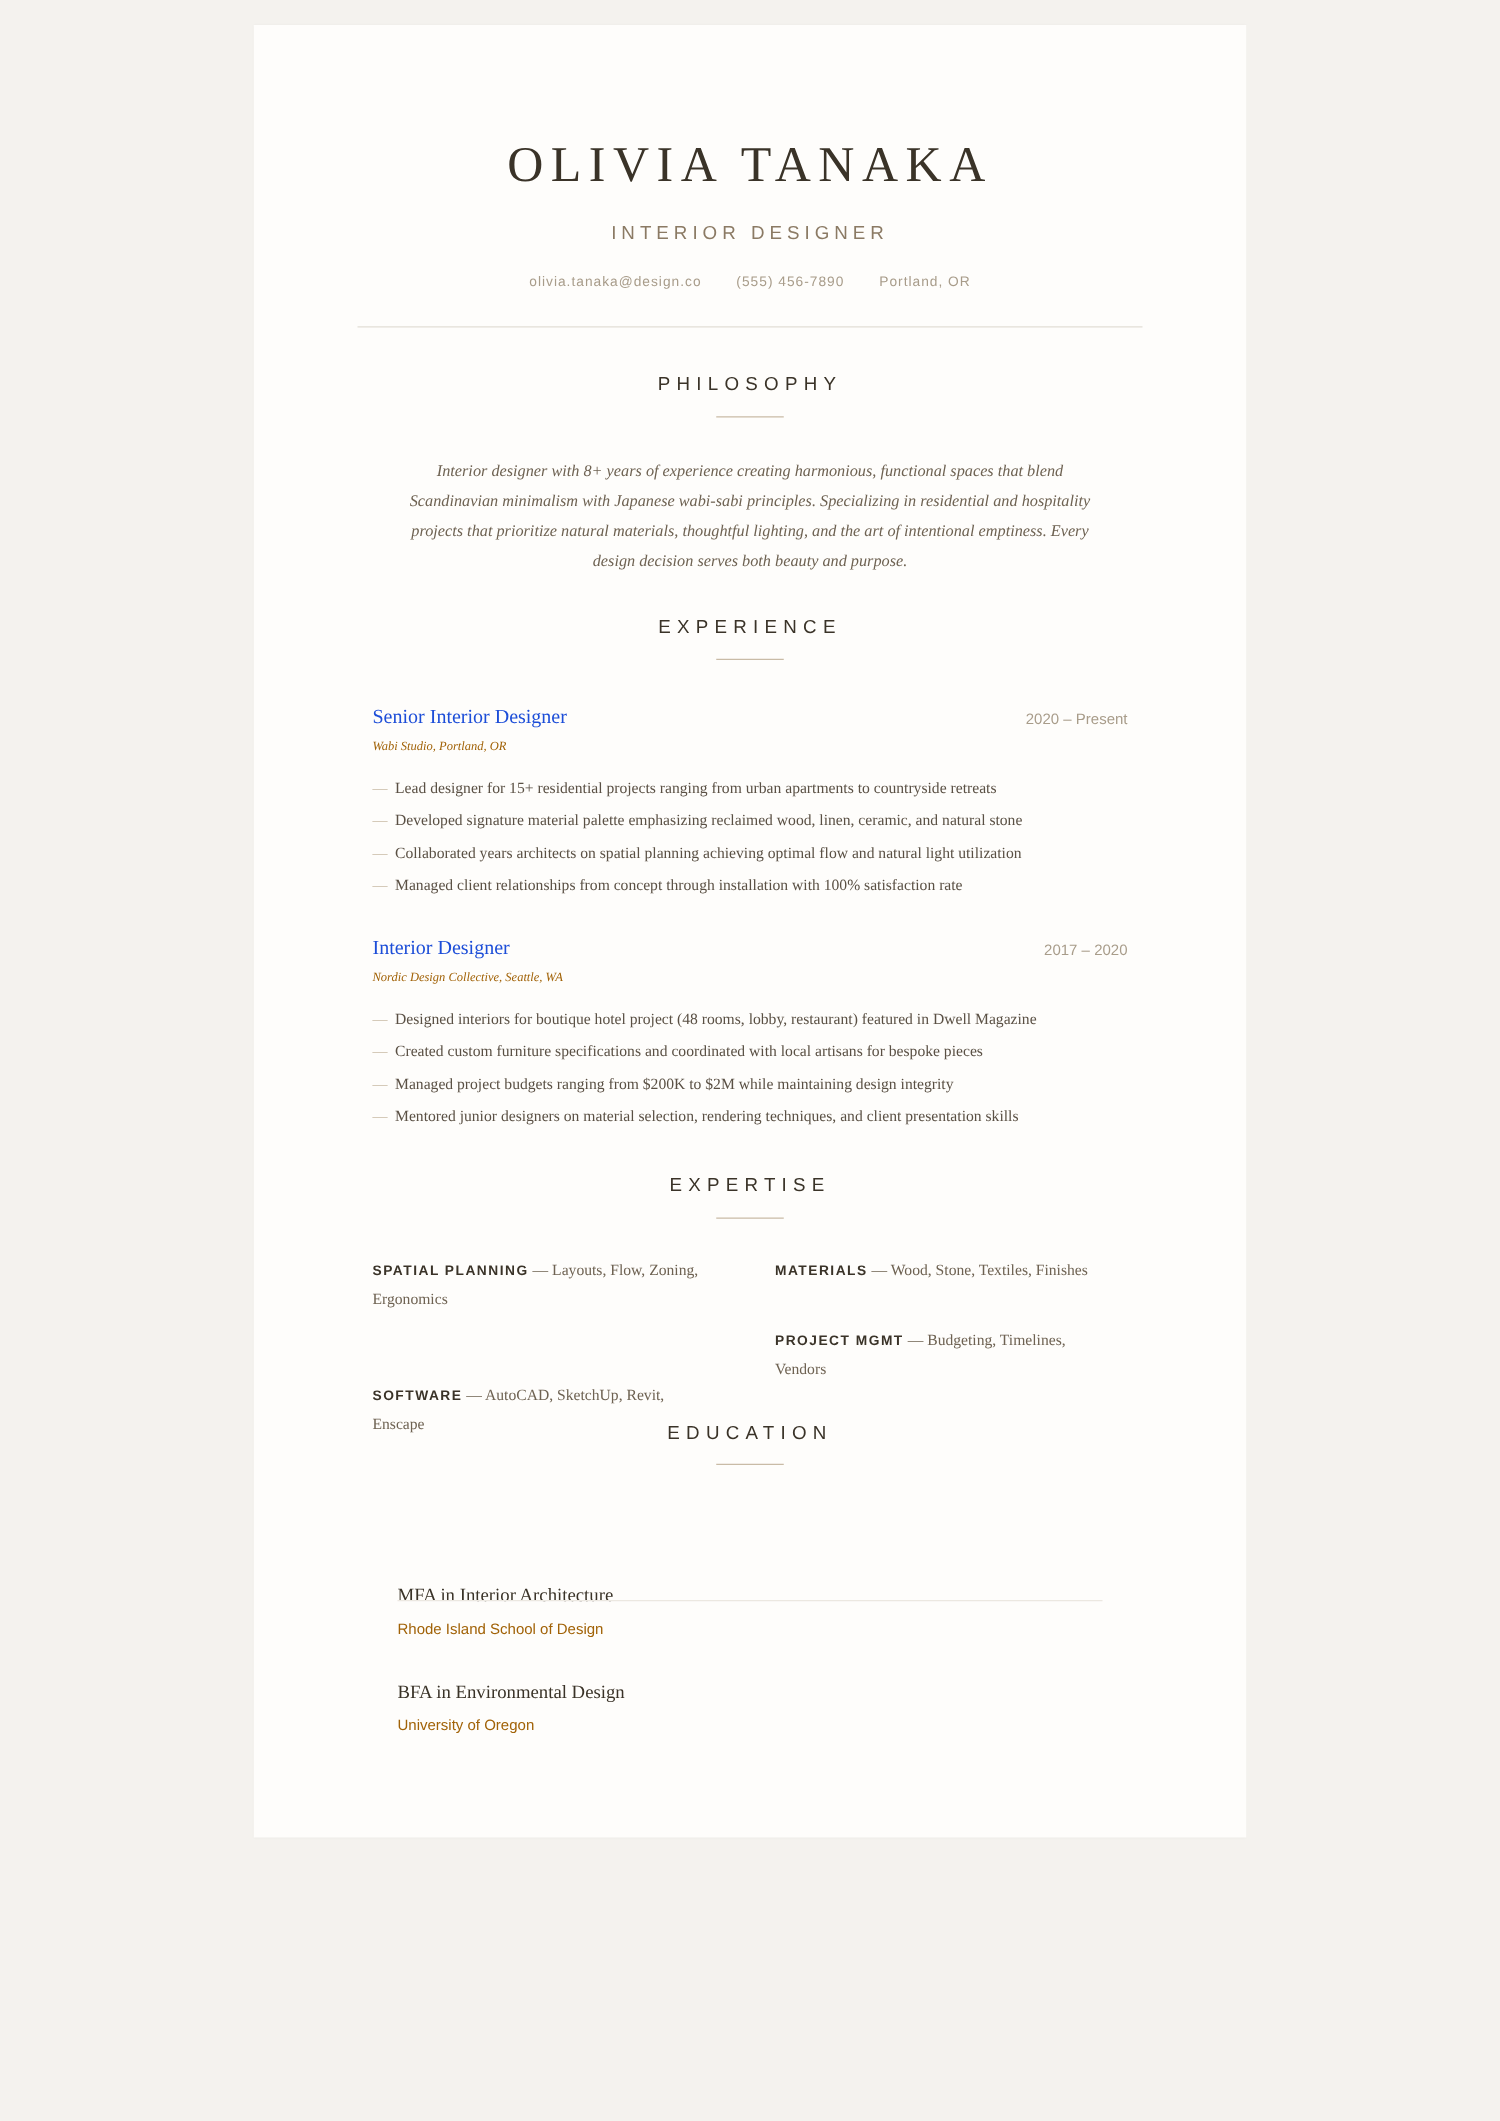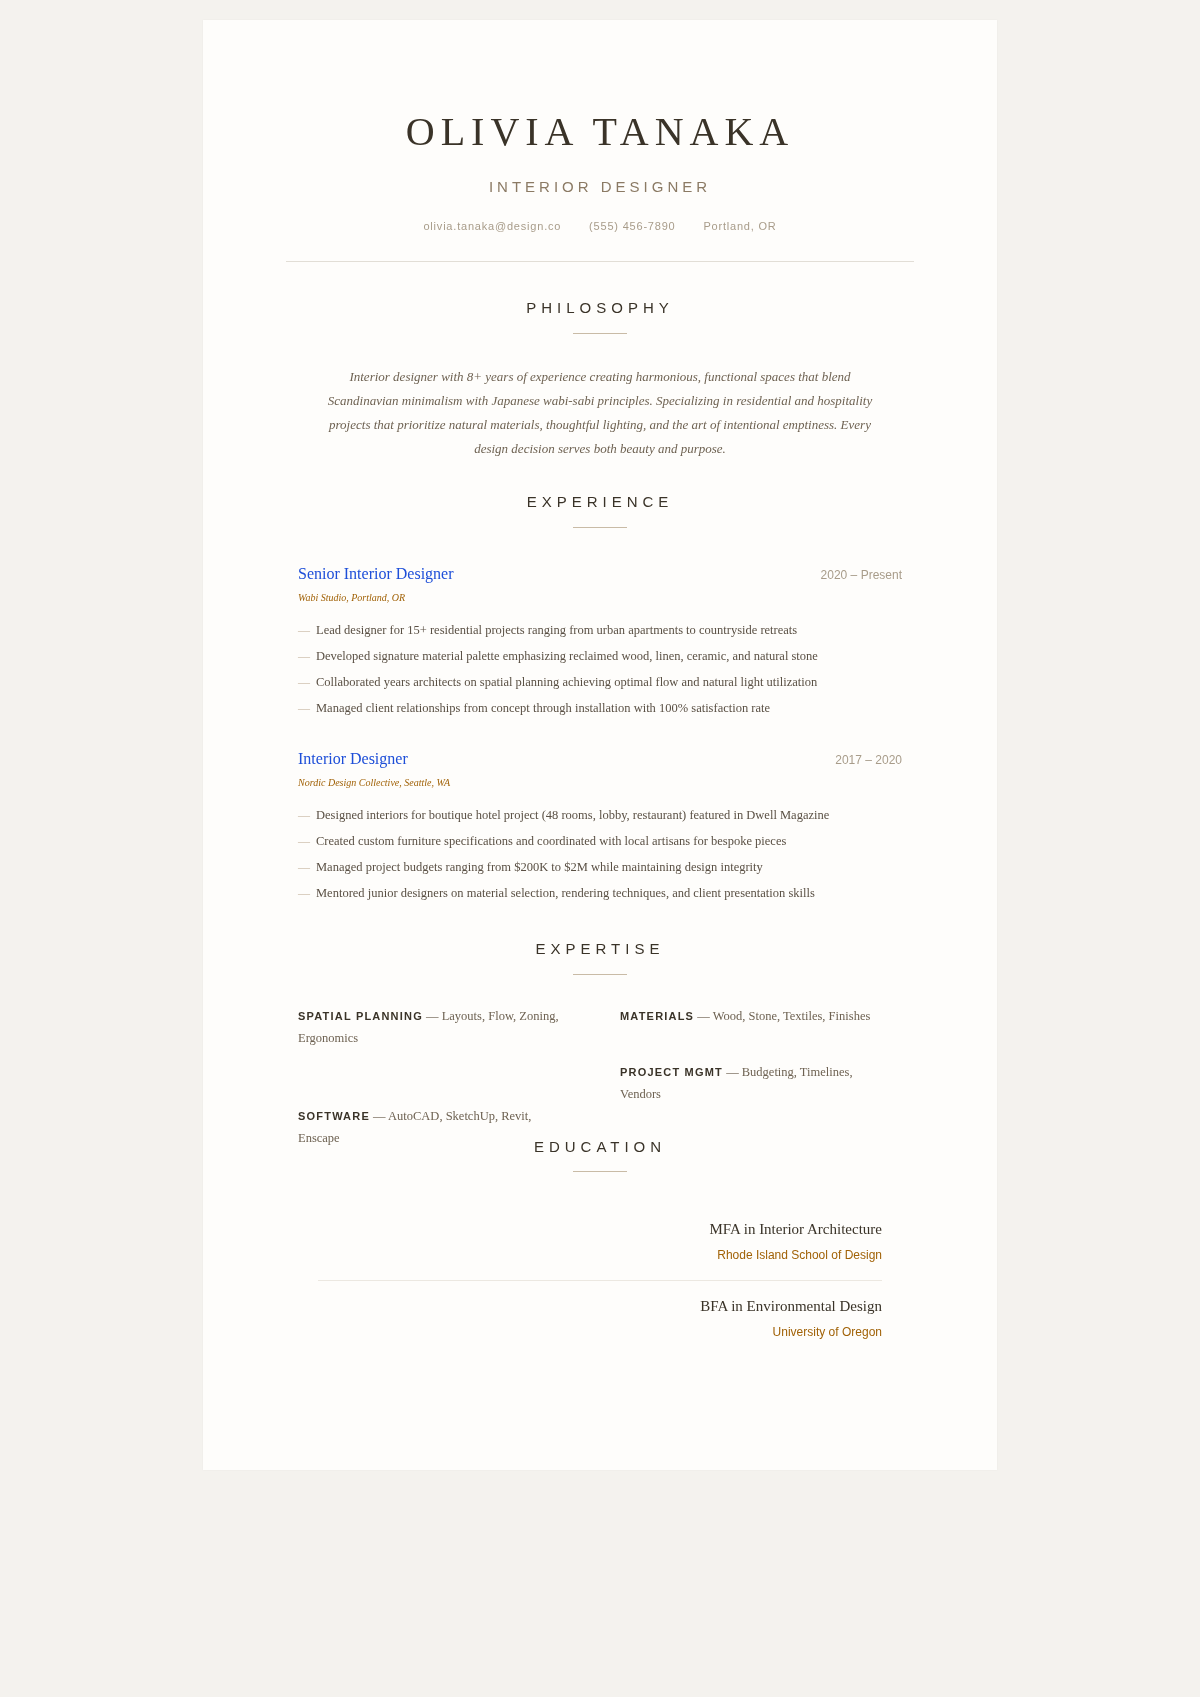--- a/index.html
+++ b/index.html
@@ -91,21 +91,22 @@
     position: absolute; width: 275px;
     font-size: 12.5px; line-height: 22px; color: #6e6252;
   }
   .exp-label {
     font-family: "Liberation Sans", sans-serif;
     font-size: 11px; font-weight: bold; letter-spacing: 1.2px;
     color: #3a3328;
   }
   .edu {
     position: absolute; left: 115px; right: 115px;
-    text-align: right;
+    text-align: left;
+    margin-top: 48px;
   }
   .edu-degree { font-size: 15px; color: #3a3328; }
   .edu-school {
     margin-top: 10px;
     font-family: "Liberation Sans", sans-serif;
     font-size: 12px; color: #a16207;
   }
   .edu-divider {
     position: absolute; left: 115px; right: 115px;
     height: 1px; background: #ece8e1;

